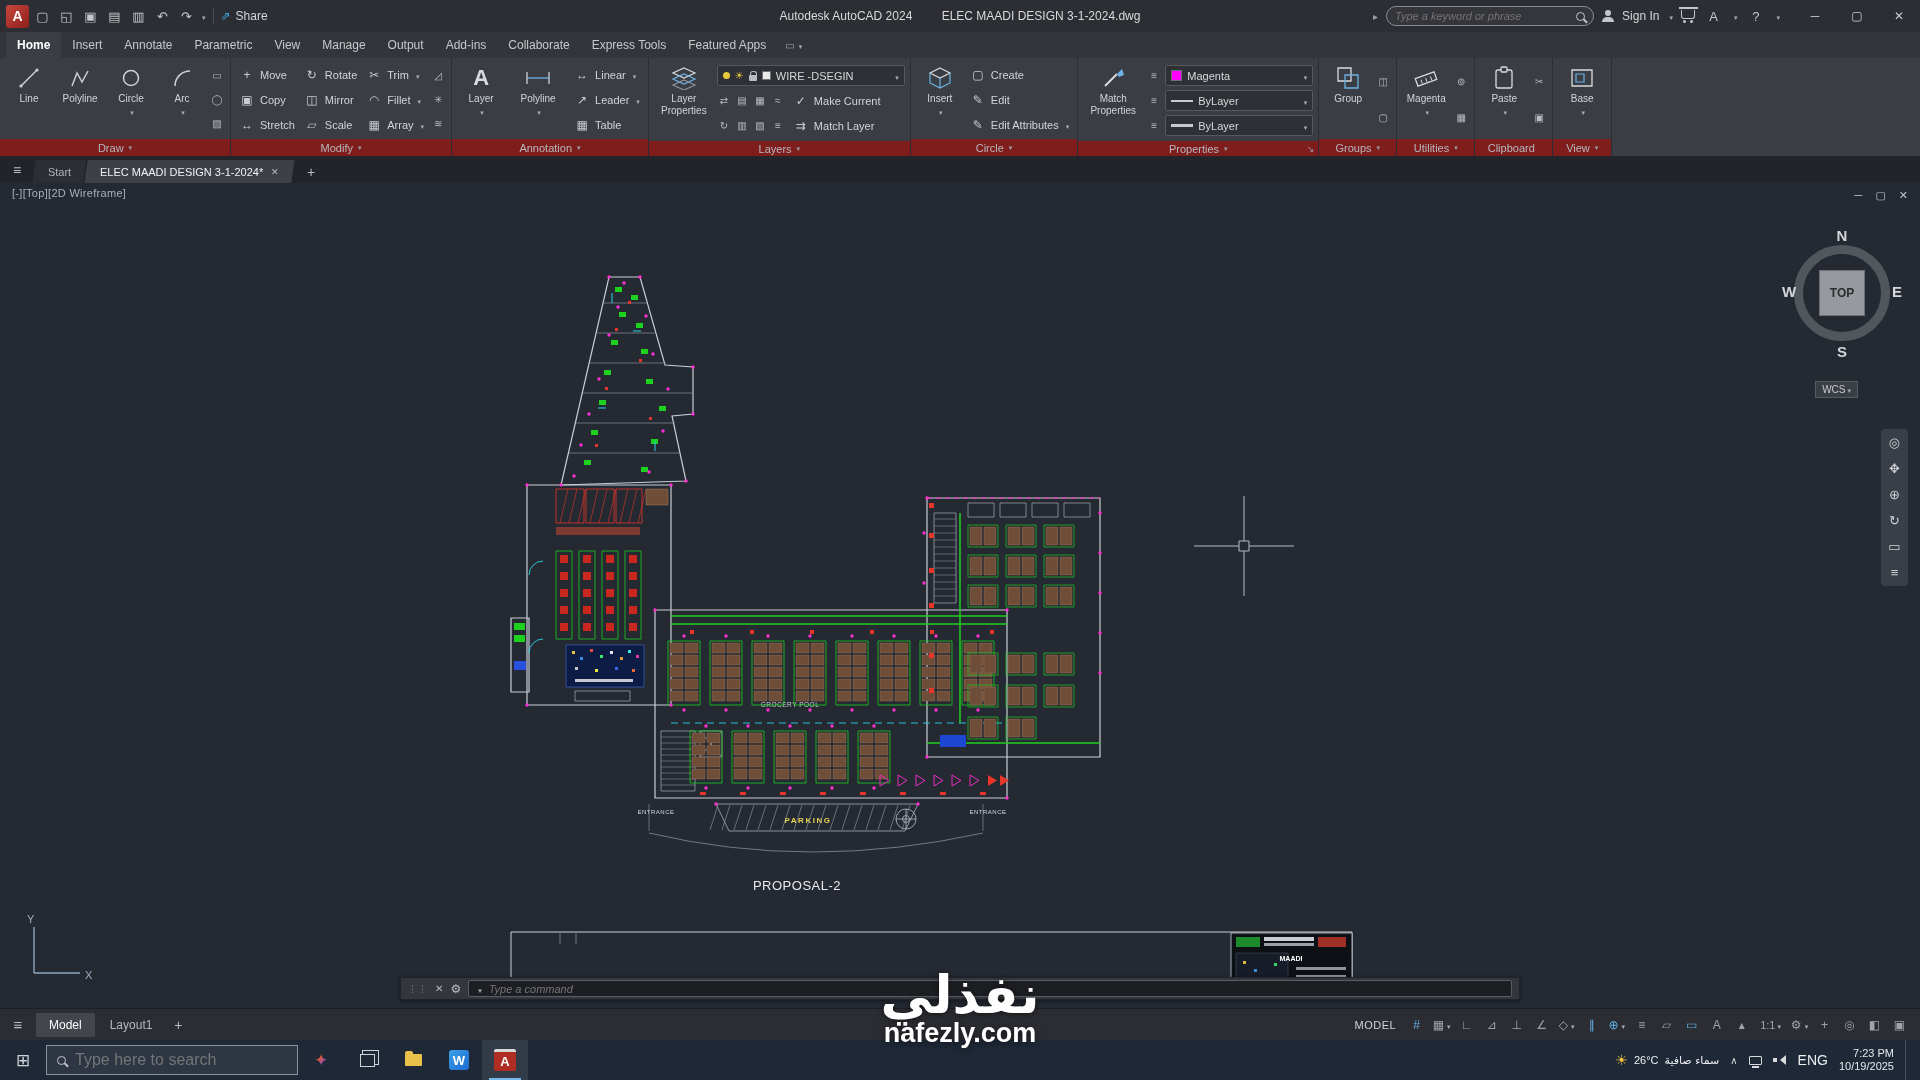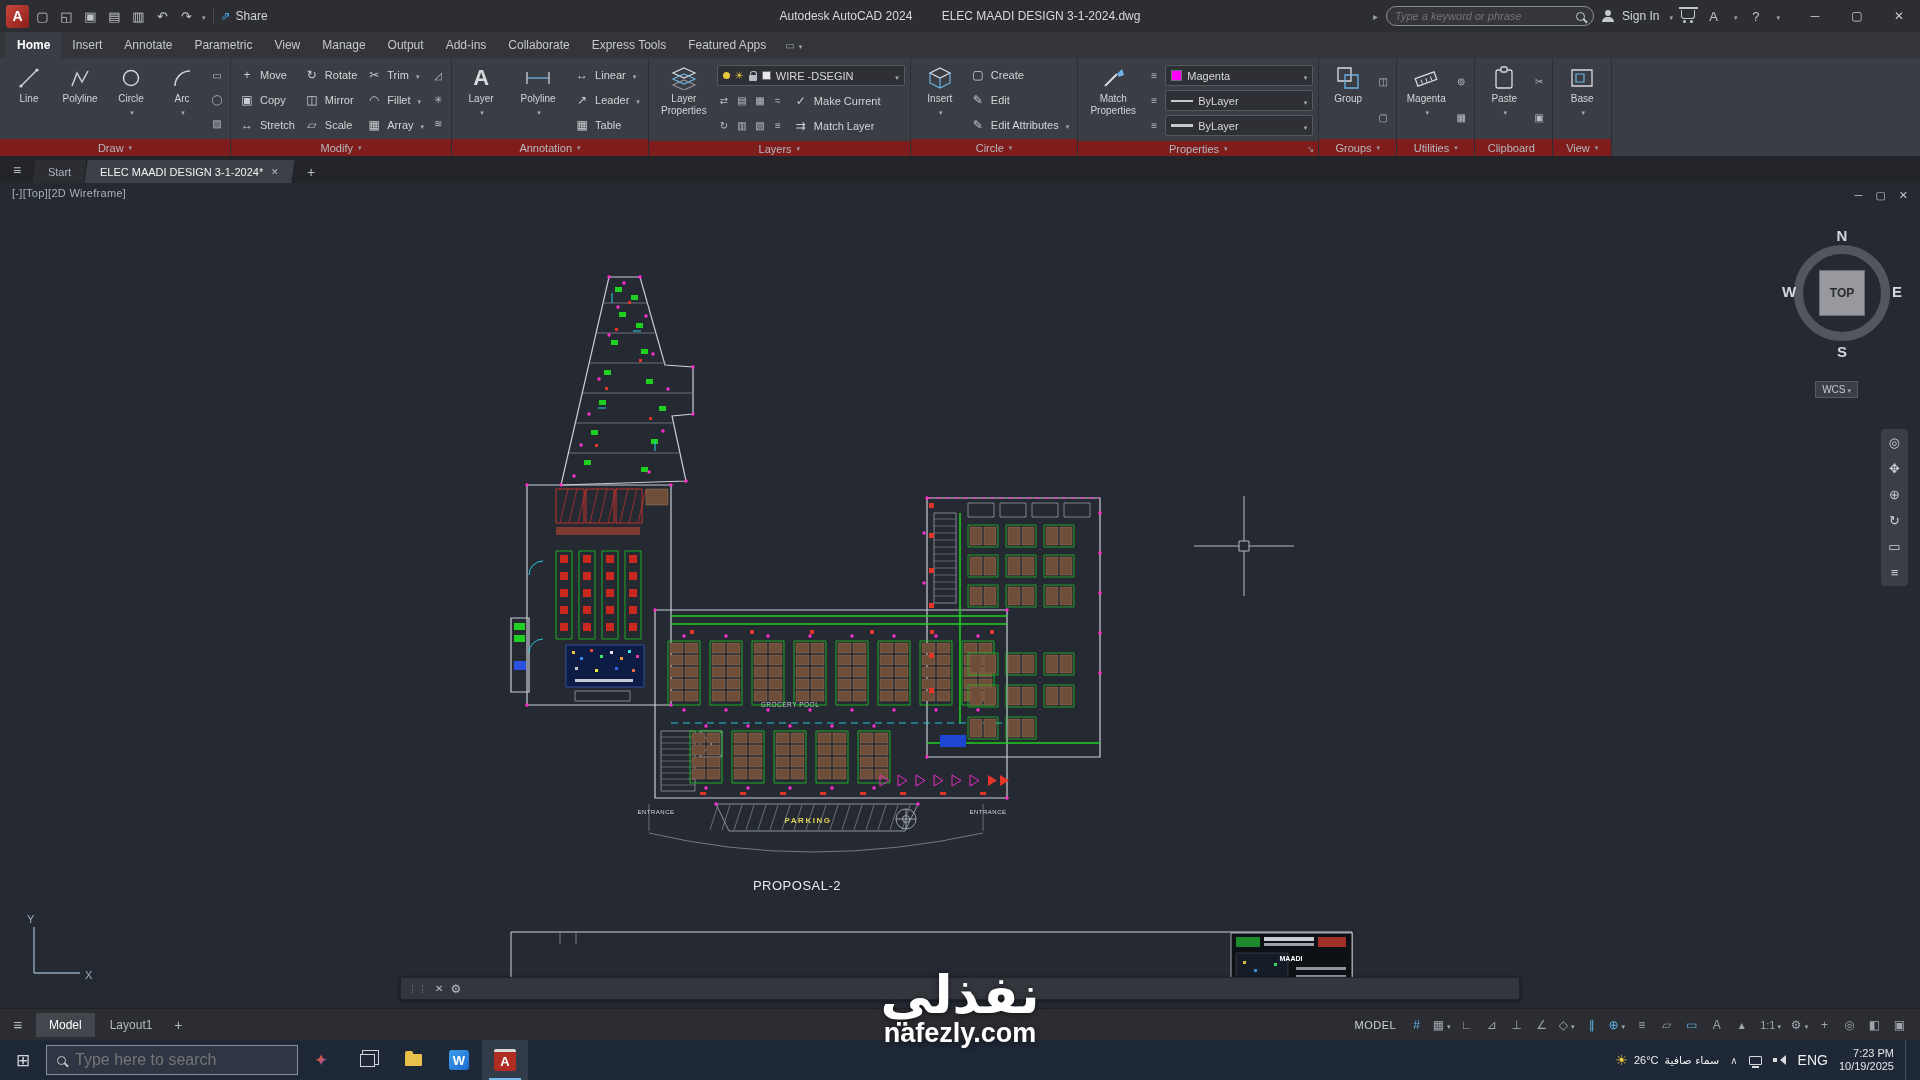--- a/index.html
+++ b/index.html
@@ -1118,20 +1118,24 @@
     <span class="nbi">⊕</span>
     <span class="nbi">↻</span>
     <span class="nbi">▭</span>
     <span class="nbi">≡</span>
   </div>
 
   <div class="cmdline">
     <span class="grip">⋮⋮</span>
     <span class="cmdx">✕</span>
     <span class="cmdgear">⚙</span>
+    <div class="cmdfield">
+      <span class="cr"></span>
+      <input placeholder="Type a command" style="">
+    </div>
   </div>
 </div>
 
 <div class="statusbar">
   <span class="sbham">≡</span>
   <div class="ltab active">Model</div>
   <div class="ltab">Layout1</div>
   <span class="ltadd">+</span>
   <div class="sbright">
     <span class="sbmodel">MODEL</span>

